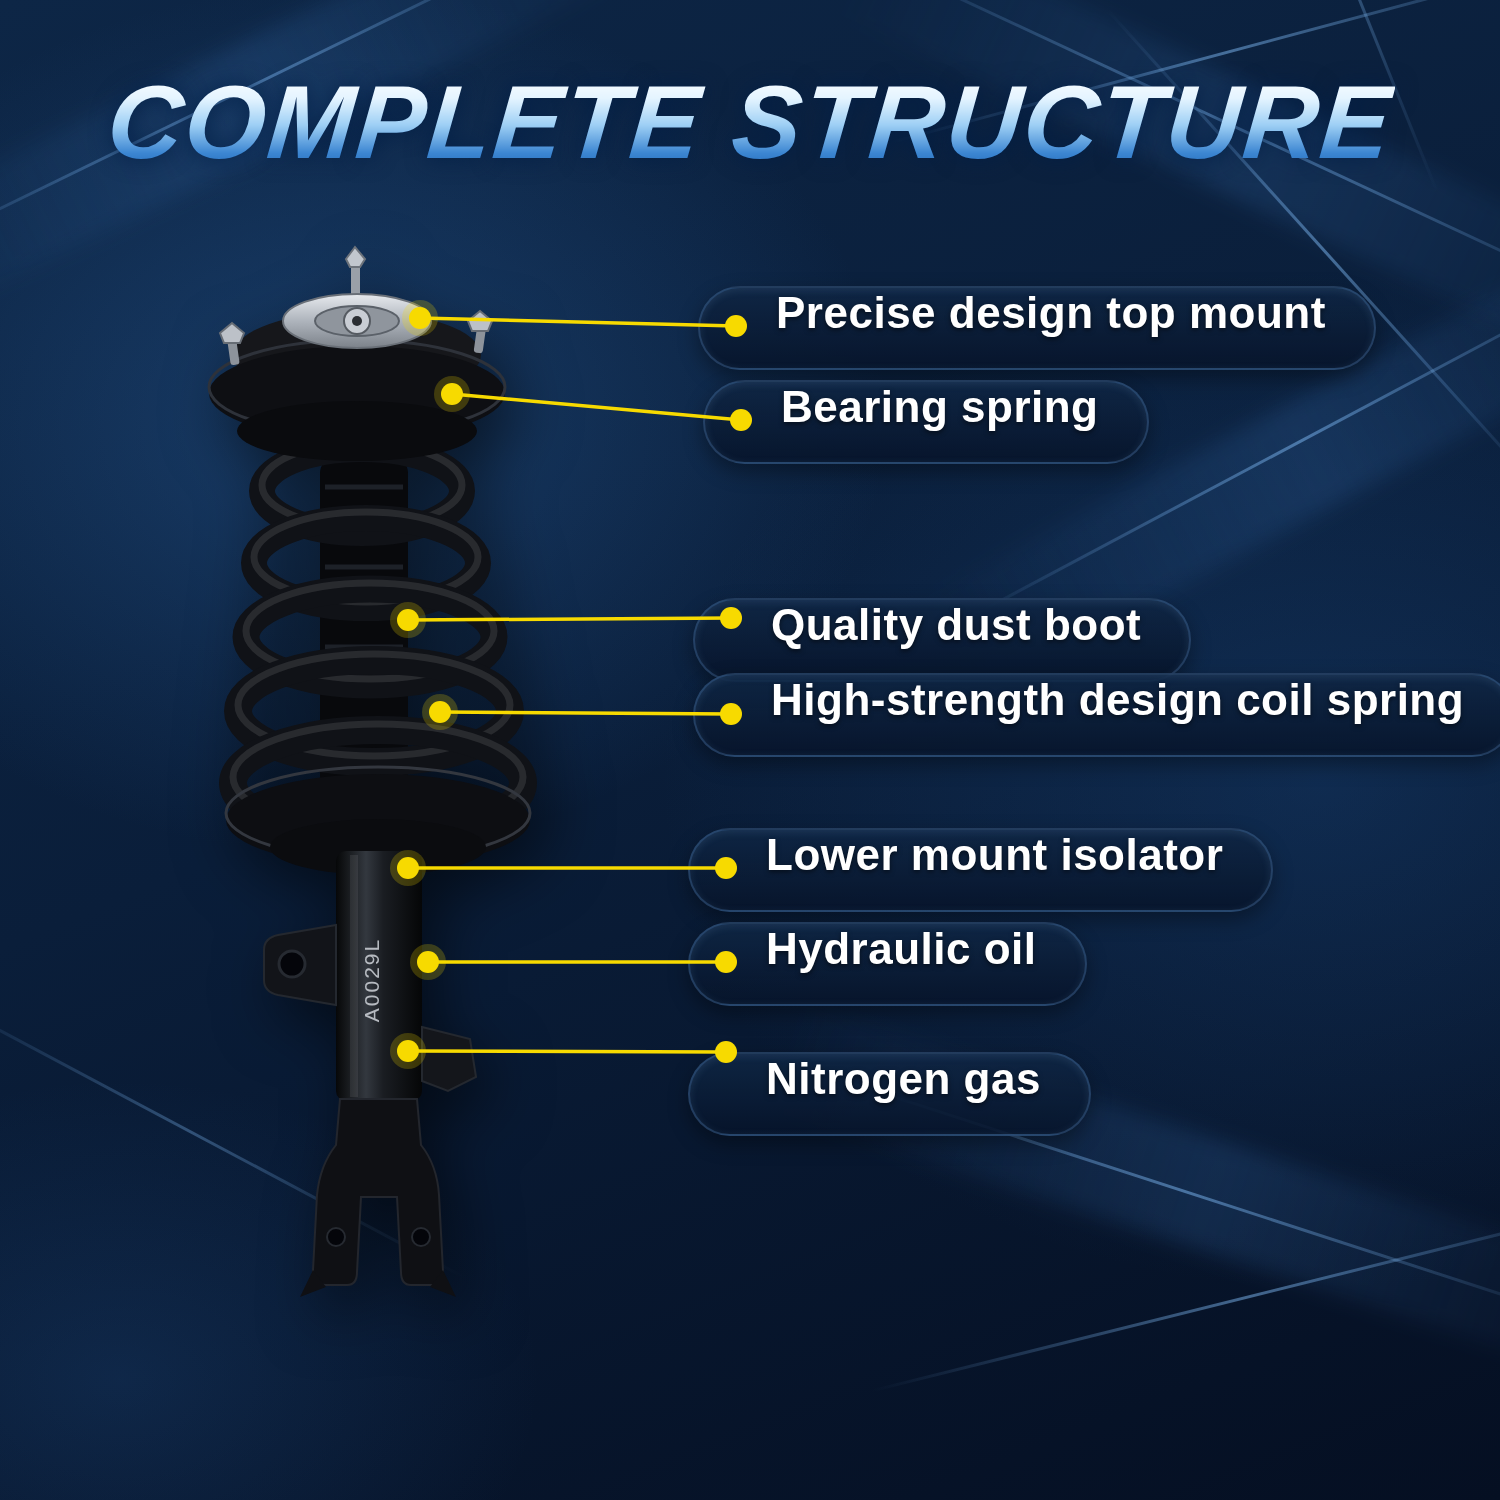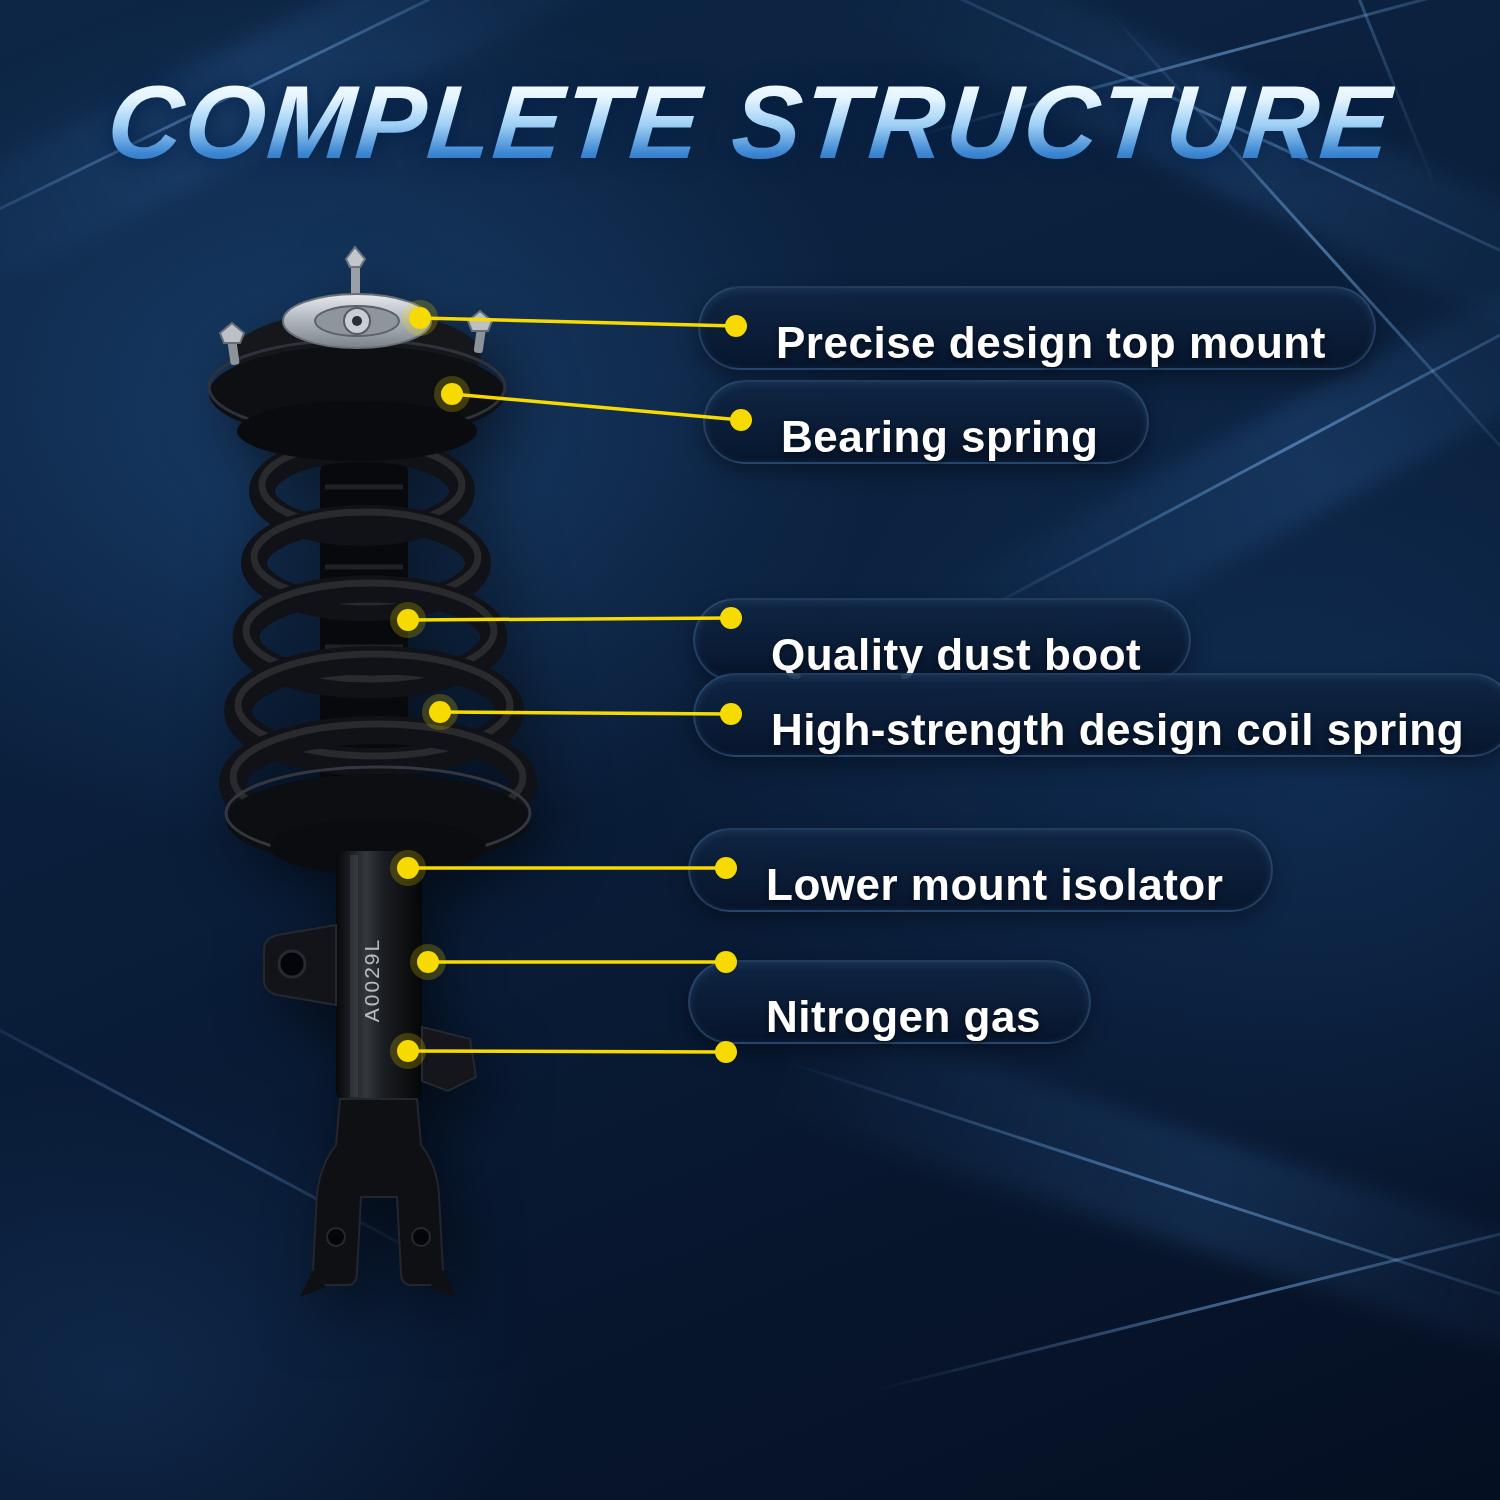--- a/index.html
+++ b/index.html
@@ -29,21 +29,21 @@
   .title-front{
     background:linear-gradient(180deg,#ffffff 4%,#e4f4ff 28%,#9fd0f5 52%,#3c86d2 78%,#1d63b2 100%);
     -webkit-background-clip:text;background-clip:text;color:transparent;
   }
 
   
   .strut{position:absolute;left:150px;top:235px;z-index:2;filter:drop-shadow(14px 22px 30px rgba(0,0,0,.55));}
 
   
   .callout{
-    position:absolute;z-index:3;display:flex;align-items:flex-end;
+    position:absolute;z-index:3;display:flex;align-items:flex-start;
     height:80px;border-radius:42px;
     padding:0 48px 0 76px;
     background:linear-gradient(180deg,rgba(15,38,68,.92),rgba(7,20,42,.88));
     border:2px solid rgba(104,158,218,.28);
     box-shadow:inset 0 2px 8px rgba(150,200,250,.12), 0 8px 20px rgba(0,0,0,.35);
   }
   .callout .label{
     font-size:44px;font-weight:bold;color:#ffffff;letter-spacing:.5px;
     text-shadow:0 2px 5px rgba(0,0,0,.55);white-space:nowrap;
   }
@@ -182,21 +182,24 @@
   </div>
   <div class="callout" style="left:693px;top:598px;">
     <span class="label">Quality dust boot</span>
   </div>
   <div class="callout" style="left:693px;top:673px;">
     <span class="label">High-strength design coil spring</span>
   </div>
   <div class="callout" style="left:688px;top:828px;">
     <span class="label">Lower mount isolator</span>
   </div>
-  <div class="callout" style="left:688px;top:960px;">
+  <div class="callout" style="left:688px;top:922px;">
+    <span class="label">Hydraulic oil</span>
+  </div>
+  <div class="callout" style="left:688px;top:1052px;">
     <span class="label">Nitrogen gas</span>
   </div>
 
   <svg class="leads" width="1500" height="1500" viewBox="0 0 1500 1500">
     <g stroke="#f7da00" stroke-width="3.5">
       <line x1="420" y1="318" x2="736" y2="326"></line>
       <line x1="452" y1="394" x2="741" y2="420"></line>
       <line x1="408" y1="620" x2="731" y2="618"></line>
       <line x1="440" y1="712" x2="731" y2="714"></line>
       <line x1="408" y1="868" x2="726" y2="868"></line>

